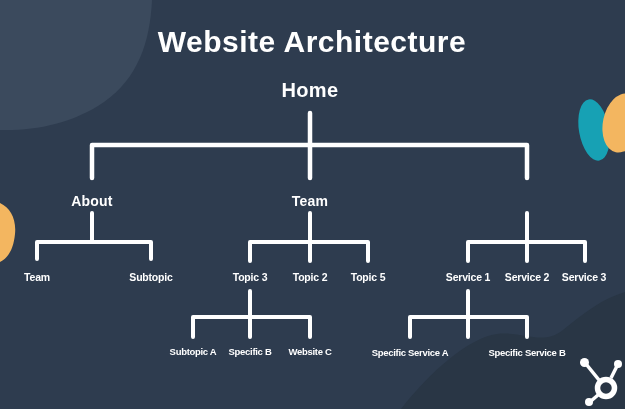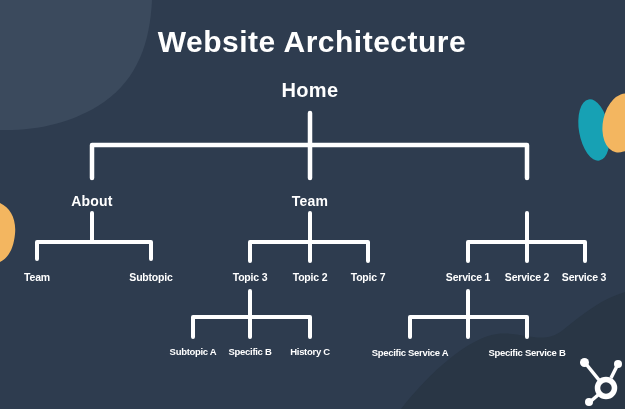--- a/index.html
+++ b/index.html
@@ -78,29 +78,29 @@
   <div class="node lvl0" style="left:310px;top:90px">Home</div>
 
   <div class="node lvl1" style="left:92px;top:201px">About</div>
   <div class="node lvl1" style="left:310px;top:201px">Team</div>
 
   <div class="node lvl2" style="left:37px;top:277px">Team</div>
   <div class="node lvl2" style="left:151px;top:277px">Subtopic</div>
 
   <div class="node lvl2" style="left:250px;top:277px">Topic 3</div>
   <div class="node lvl2" style="left:310px;top:277px">Topic 2</div>
-  <div class="node lvl2" style="left:368px;top:277px">Topic 7</div>
+  <div class="node lvl2" style="left:368px;top:277px">Topic 5</div>
 
   <div class="node lvl2" style="left:468px;top:277px">Service 1</div>
   <div class="node lvl2" style="left:527px;top:277px">Service 2</div>
   <div class="node lvl2" style="left:584px;top:277px">Service 3</div>
 
   <div class="node lvl3" style="left:193px;top:351px">Subtopic A</div>
   <div class="node lvl3" style="left:250px;top:351px">Specific B</div>
-  <div class="node lvl3" style="left:310px;top:351px">History C</div>
+  <div class="node lvl3" style="left:310px;top:351px">Website C</div>
 
   <div class="node lvl3" style="left:410px;top:352px">Specific Service A</div>
   <div class="node lvl3" style="left:527px;top:352px">Specific Service B</div>
 
   <svg class="layer" viewBox="0 0 625 409" aria-hidden="true">
     <g>
       <line class="logo-stroke" x1="599" y1="380" x2="586" y2="364" stroke-width="3.5"></line>
       <line class="logo-stroke" x1="611" y1="378" x2="617" y2="366" stroke-width="3.5"></line>
       <line class="logo-stroke" x1="598" y1="395" x2="591" y2="401" stroke-width="3.5"></line>
       <circle class="logo-fill" cx="584.5" cy="362.5" r="4.5"></circle>

